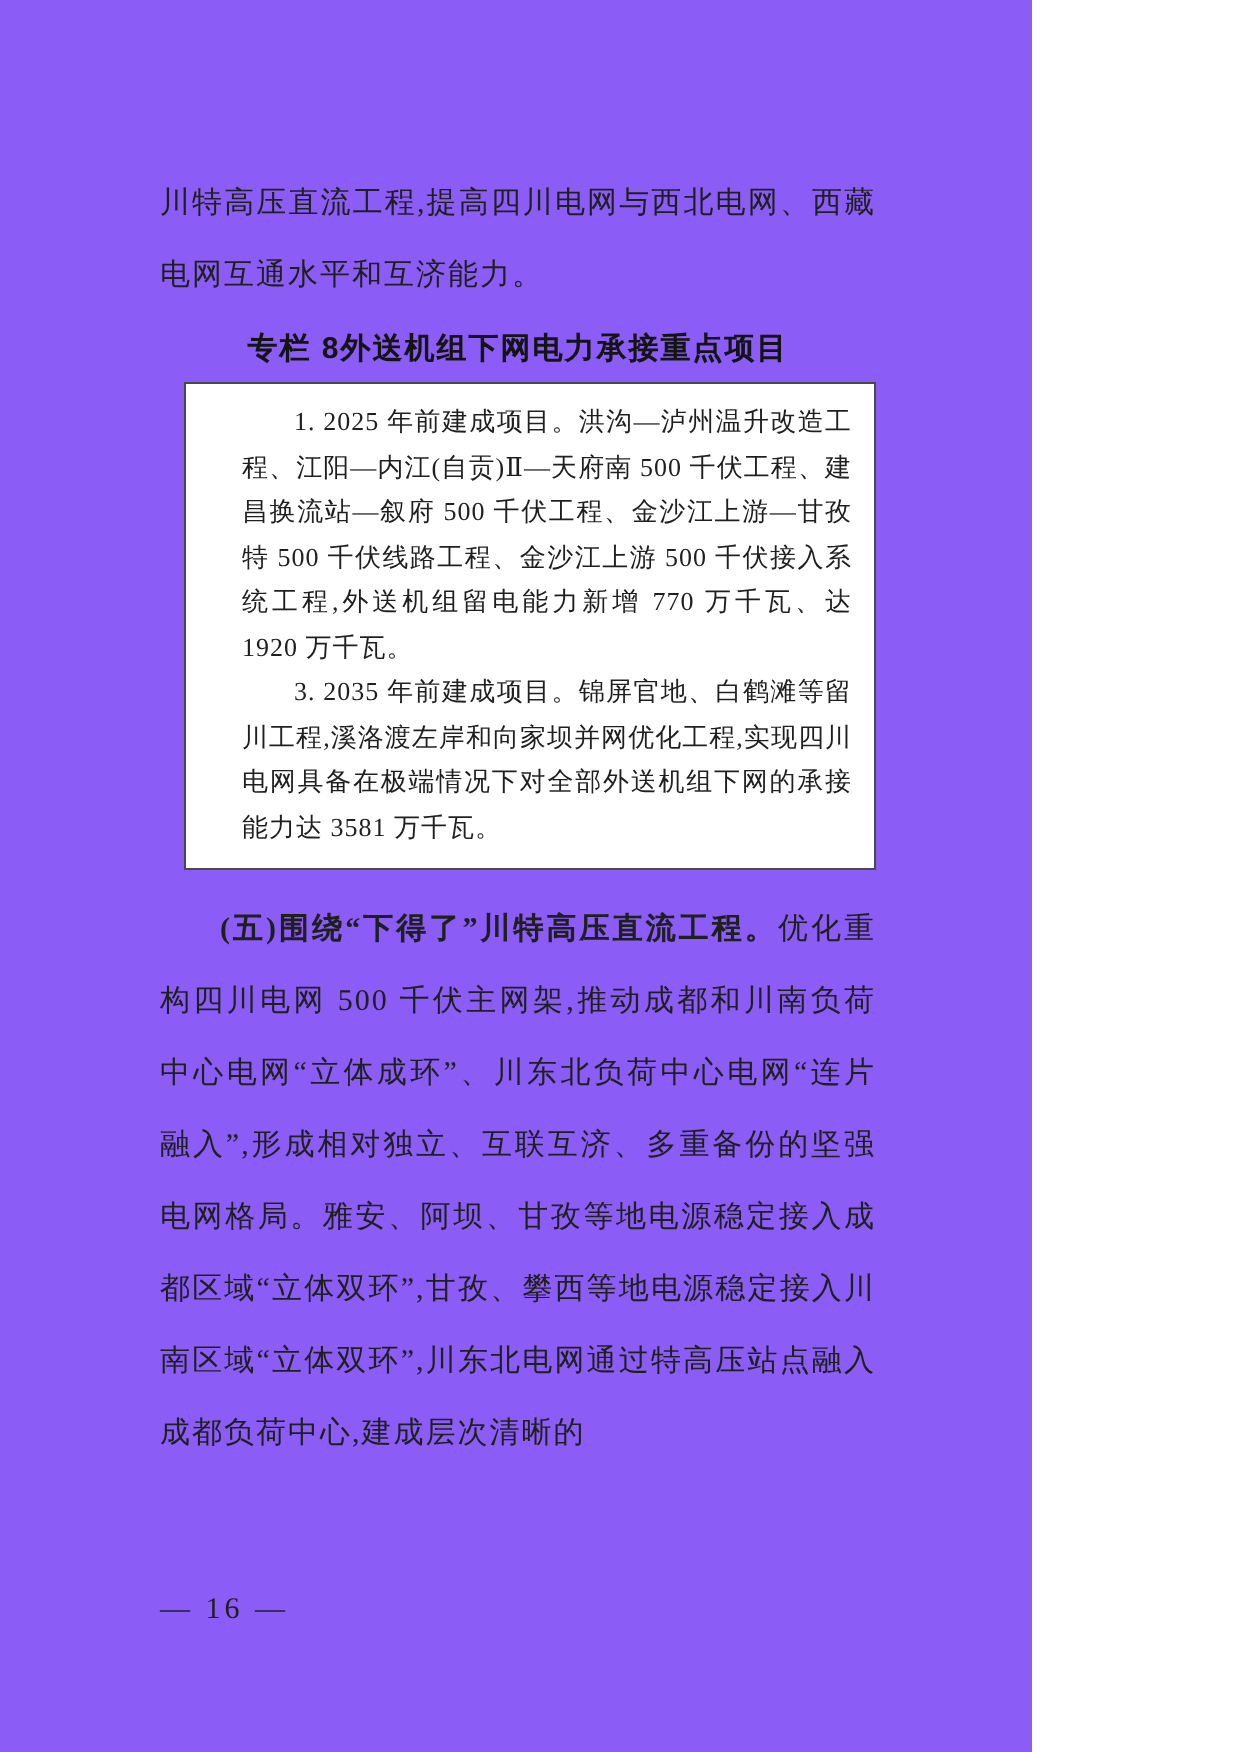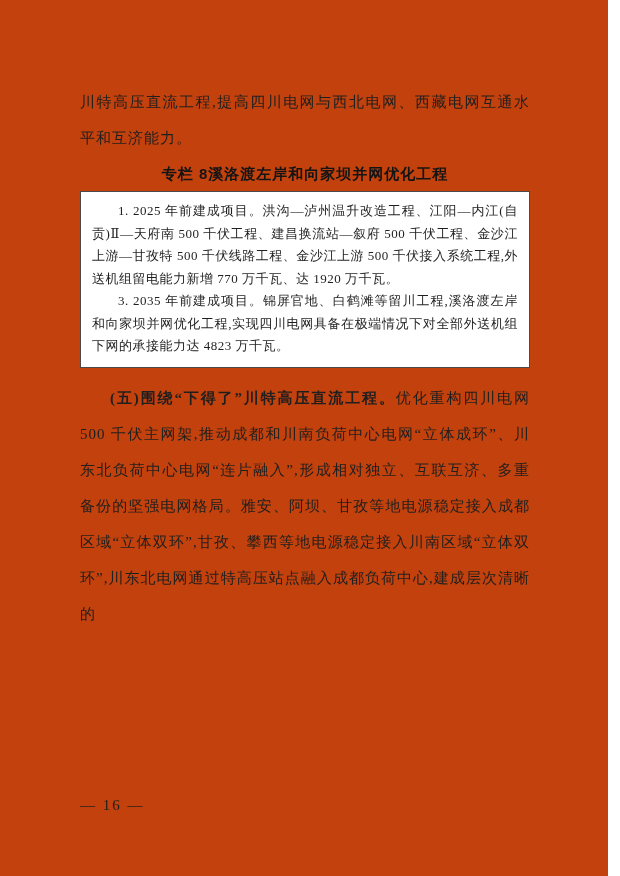--- a/index.html
+++ b/index.html
@@ -2,23 +2,23 @@
 <html><head>
 <meta charset="utf-8">
 <style>
   html, body {
     margin: 0;
     padding: 0;
     background: #ffffff;
   }
   .sheet {
     position: relative;
-    width: 608px;
+    width: 516px;
     height: 876px;
-    background: #c2410c;
+    background: #8b5cf6;
     box-sizing: border-box;
     padding: 84px 78px 0 80px;
     overflow: hidden;
     font-family: "Liberation Serif", "DejaVu Serif", serif;
     color: #1f1f1f;
   }
   .par {
     margin: 0;
     font-size: 15px;
     line-height: 36px;
@@ -33,22 +33,22 @@
     text-align: center;
     font-family: "Liberation Sans", "DejaVu Sans", sans-serif;
     font-weight: bold;
     font-size: 15px;
     letter-spacing: 1px;
     color: #141414;
   }
   .box-label { margin-right: 0; }
   .box {
     border: 1.5px solid #4a4a4a;
-    padding: 8px 11px 9px 11px;
-    margin: 0 0 12px 0;
+    padding: 8px 11px 9px 28px;
+    margin: 0 0 12px 12px;
     background: #ffffff;
   }
   .box-par {
     margin: 0;
     font-size: 13px;
     line-height: 22.5px;
     letter-spacing: 0.5px;
     text-indent: 2em;
     text-align: justify;
     text-justify: inter-character;
@@ -63,24 +63,24 @@
   }
 </style>
 </head>
 <body>
 
 <div class="sheet">
 
   <p class="par"><span>川特高压直流工程,提高四川电网与西北电网、西藏电网互通水平和互济能力。</span></p>
 
 
-  <div class="box-title"><span class="box-label">专栏 8</span><span>溪洛渡左岸和向家坝并网优化工程</span></div>
+  <div class="box-title"><span class="box-label">专栏 8</span><span>外送机组下网电力承接重点项目</span></div>
 
   <div class="box">
     <p class="box-par">1. 2025 年前建成项目。洪沟—泸州温升改造工程、江阳—内江(自贡)Ⅱ—天府南 500 千伏工程、建昌换流站—叙府 500 千伏工程、金沙江上游—甘孜特 500 千伏线路工程、金沙江上游 500 千伏接入系统工程,外送机组留电能力新增 770 万千瓦、达 1920 万千瓦。</p>
-    <p class="box-par">3. 2035 年前建成项目。锦屏官地、白鹤滩等留川工程,溪洛渡左岸和向家坝并网优化工程,实现四川电网具备在极端情况下对全部外送机组下网的承接能力达 4823 万千瓦。</p>
+    <p class="box-par">3. 2035 年前建成项目。锦屏官地、白鹤滩等留川工程,溪洛渡左岸和向家坝并网优化工程,实现四川电网具备在极端情况下对全部外送机组下网的承接能力达 3581 万千瓦。</p>
   </div>
 
   <p class="par indent"><span class="lead">(五)围绕“下得了”川特高压直流工程。</span><span>优化重构四川电网 500 千伏主网架,推动成都和川南负荷中心电网“立体成环”、川东北负荷中心电网“连片融入”,形成相对独立、互联互济、多重备份的坚强电网格局。雅安、阿坝、甘孜等地电源稳定接入成都区域“立体双环”,甘孜、攀西等地电源稳定接入川南区域“立体双环”,川东北电网通过特高压站点融入成都负荷中心,建成层次清晰的</span></p>
 
   <div class="footer">— 16 —</div>
 
 </div>
 
 </body></html>

